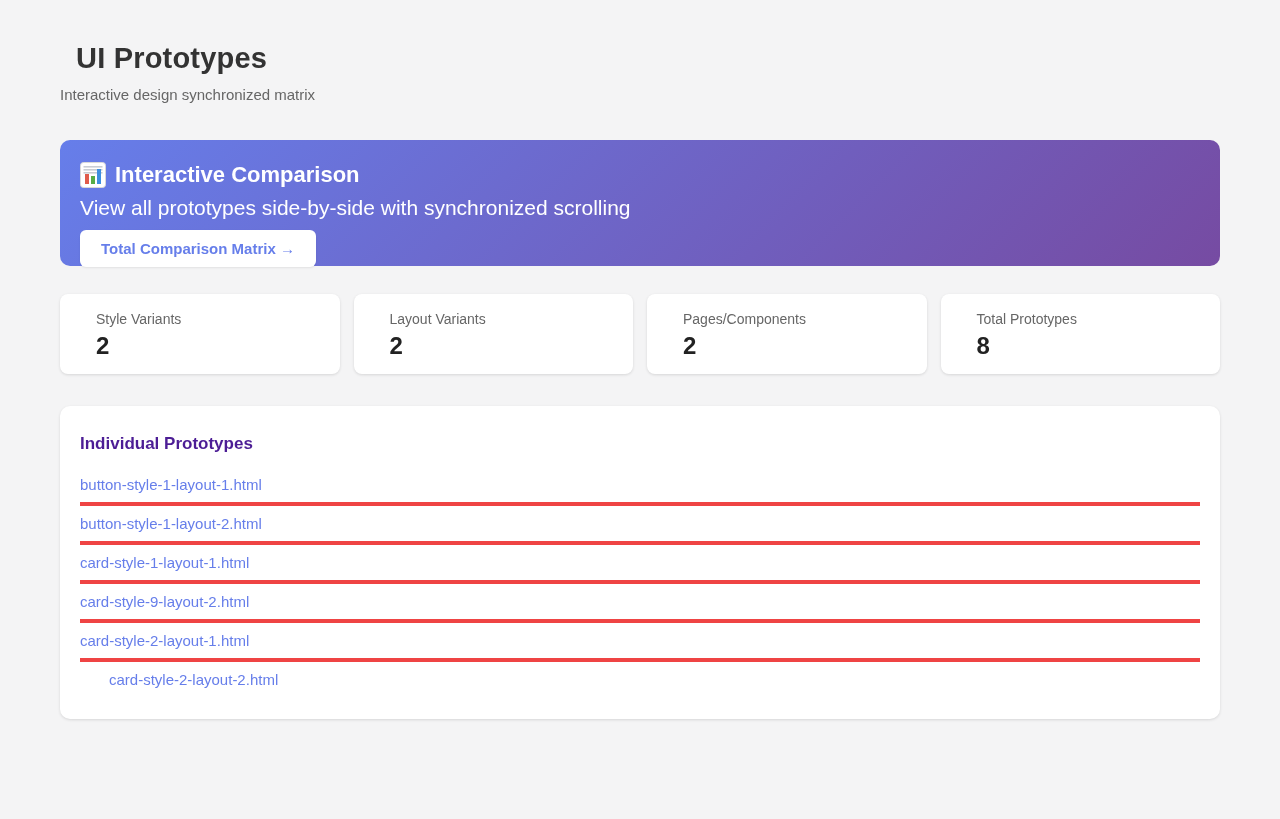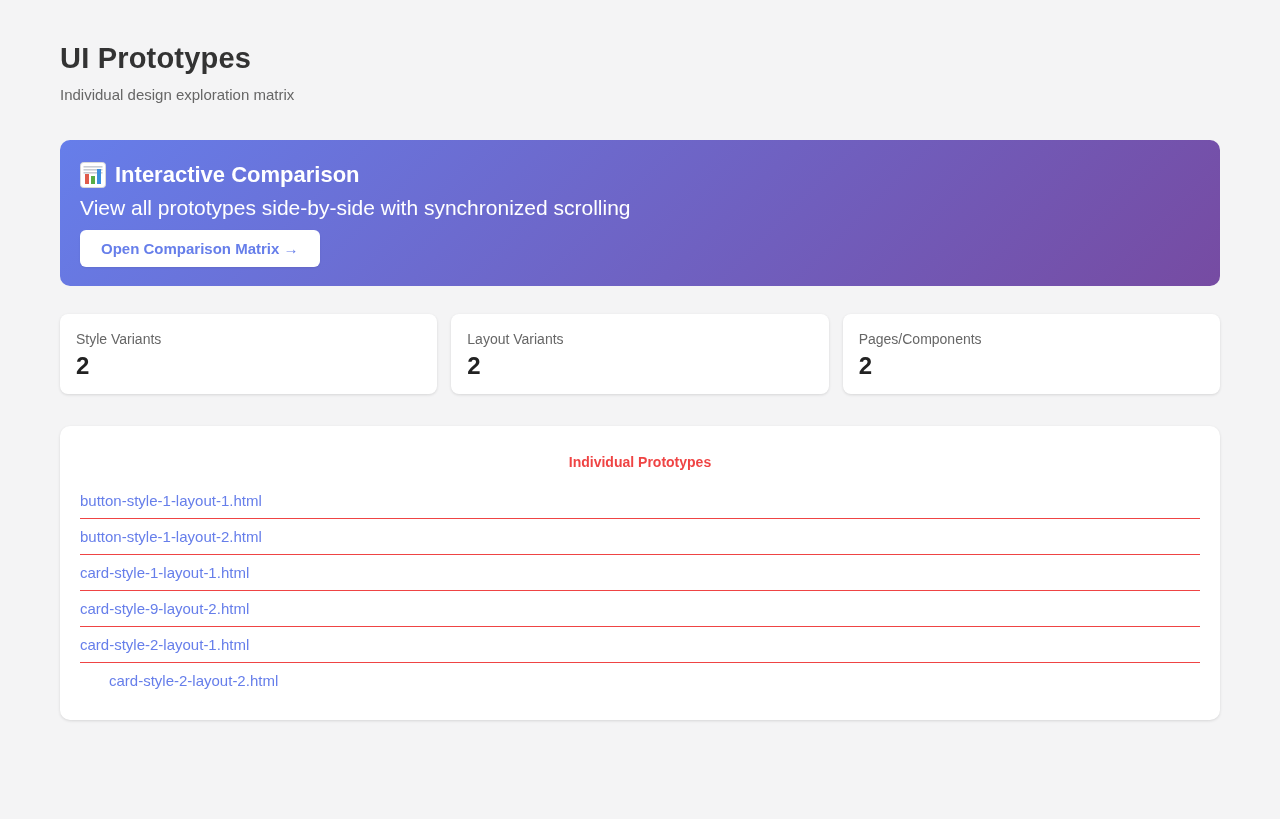--- a/index.html
+++ b/index.html
@@ -16,37 +16,37 @@
     margin: 0 auto;
     padding-top: 42px;
     padding-bottom: 40px;
   }
 
   
   .page-title {
     font-size: 29px;
     font-weight: bold;
     color: #333;
-    margin: 0 0 11px 0;
+    margin: 0 0 11px 16px;
     letter-spacing: 0.2px;
   }
   .page-subtitle {
     font-size: 15px;
     color: #666;
     margin: 0 0 37px 0;
   }
 
   
   .banner {
     background: linear-gradient(135deg, #667eea 0%, #764ba2 100%);
     border-radius: 10px;
     padding: 22px 20px 36px 20px;
     color: #fff;
     margin-bottom: 28px;
-    height: 146px;
+    height: 126px;
   }
   .banner-title {
     font-size: 22px;
     font-weight: bold;
     margin: 0 0 11px 0;
     display: flex;
     align-items: center;
     gap: 9px;
     line-height: 26px;
   }
@@ -73,21 +73,21 @@
   
   .stats-row {
     display: flex;
     gap: 14px;
     margin-bottom: 32px;
   }
   .stat-card {
     flex: 1;
     background: #fff;
     border-radius: 8px;
-    padding: 17px 16px;
+    padding: 17px 36px;
     height: 80px;
     box-shadow: 0 1px 3px rgba(0,0,0,0.12);
   }
   .stat-label {
     font-size: 14px;
     color: #666;
     margin-bottom: 7px;
   }
   .stat-value {
     font-size: 24px;
@@ -97,84 +97,87 @@
   }
 
   
   .proto-card {
     background: #fff;
     border-radius: 10px;
     padding: 20px 20px 22px 20px;
     box-shadow: 0 1px 3px rgba(0,0,0,0.12);
   }
   .proto-heading {
-    font-size: 14px;
-    font-weight: bold;
-    color: #ef4444;
+    font-size: 17px;
+    font-weight: bold;
+    color: #4c1d95;
     margin: 8px 0 13px 0;
-    text-align: center;
   }
   .proto-list {
     list-style: none;
     margin: 0;
     padding: 0;
   }
   .proto-list li {
-    border-bottom: 1px solid #ef4444;
+    border-bottom: 4px solid #ef4444;
   }
   .proto-list li:last-child {
     border-bottom: none;
     margin-left: 29px;
   }
   .proto-link {
     display: block;
     color: #667eea;
     text-decoration: none;
     font-size: 15px;
     padding: 9px 0 9px 0;
     line-height: 17px;
   }
 </style>
 </head>
 <body>
 
 <div class="container">
 
   <h1 class="page-title">UI Prototypes</h1>
-  <p class="page-subtitle">Individual design exploration matrix</p>
+  <p class="page-subtitle">Interactive design synchronized matrix</p>
 
   <div class="banner">
     <div class="banner-title">
       <svg class="chart-icon" viewBox="0 0 26 26" aria-hidden="true">
         <rect x="0.5" y="0.5" width="25" height="25" rx="3" fill="#ffffff" stroke="#d9d9d9"></rect>
         <rect x="3.5" y="4" width="19" height="1.6" fill="#c9cdd4"></rect>
         <rect x="3.5" y="7" width="19" height="1.6" fill="#c9cdd4"></rect>
         <rect x="3.5" y="10" width="19" height="1.6" fill="#c9cdd4"></rect>
         <rect x="5" y="12" width="4" height="10" fill="#e05b4b"></rect>
         <rect x="11" y="14" width="4" height="8" fill="#57ad46"></rect>
         <rect x="17" y="7" width="4" height="15" fill="#3d8fe0"></rect>
       </svg>
       <span>Interactive Comparison</span>
     </div>
     <p class="banner-desc">View all prototypes side-by-side with synchronized scrolling</p>
-    <button class="banner-button">Open Comparison Matrix →</button>
+    <button class="banner-button">Total Comparison Matrix →</button>
   </div>
 
   <div class="stats-row">
     <div class="stat-card">
       <div class="stat-label">Style Variants</div>
       <div class="stat-value">2</div>
     </div>
     <div class="stat-card">
       <div class="stat-label">Layout Variants</div>
       <div class="stat-value">2</div>
     </div>
     <div class="stat-card">
       <div class="stat-label">Pages/Components</div>
       <div class="stat-value">2</div>
+    </div>
+    <div class="stat-card">
+      <div class="stat-label">Total Prototypes</div>
+      <div class="stat-value">8</div>
     </div>
   </div>
 
   <div class="proto-card">
     <h2 class="proto-heading">Individual Prototypes</h2>
     <ul class="proto-list">
       <li>
           <a href="#" class="proto-link">button-style-1-layout-1.html</a>
         </li>
       <li>

